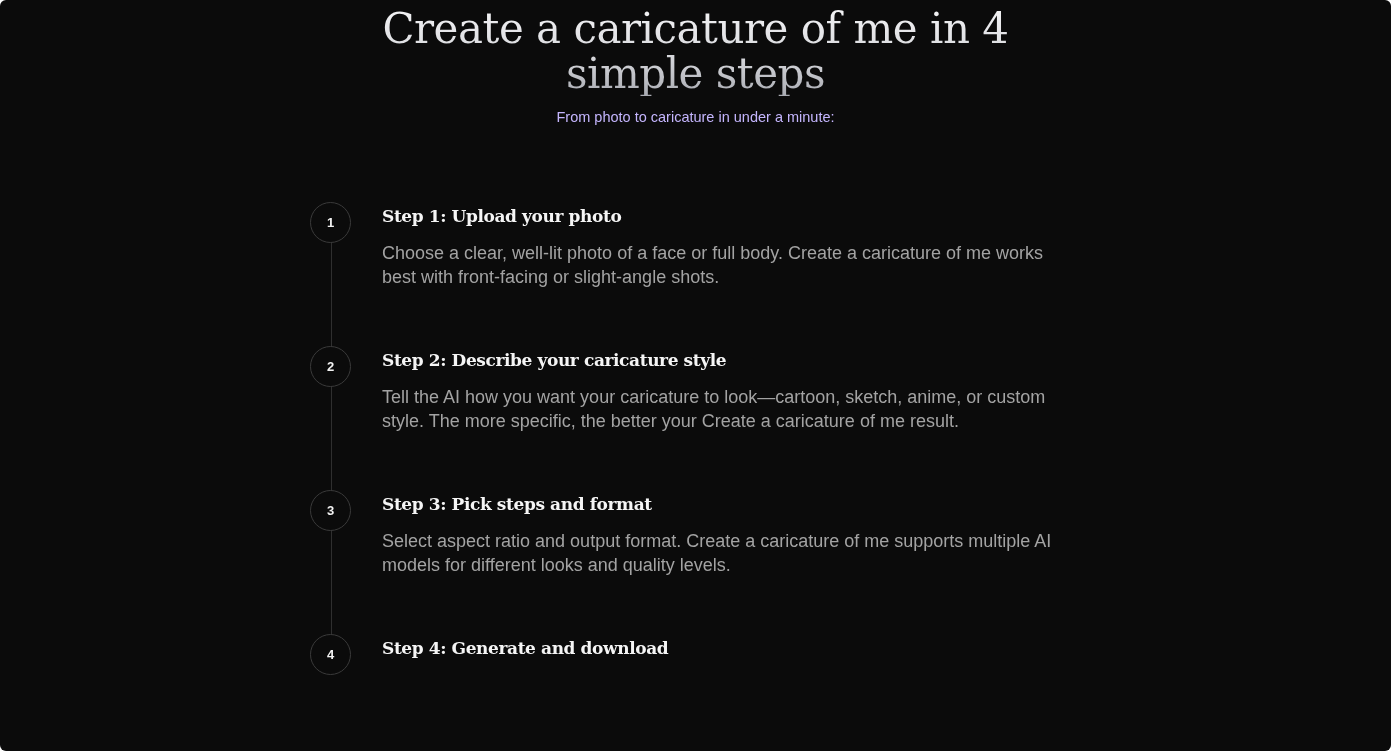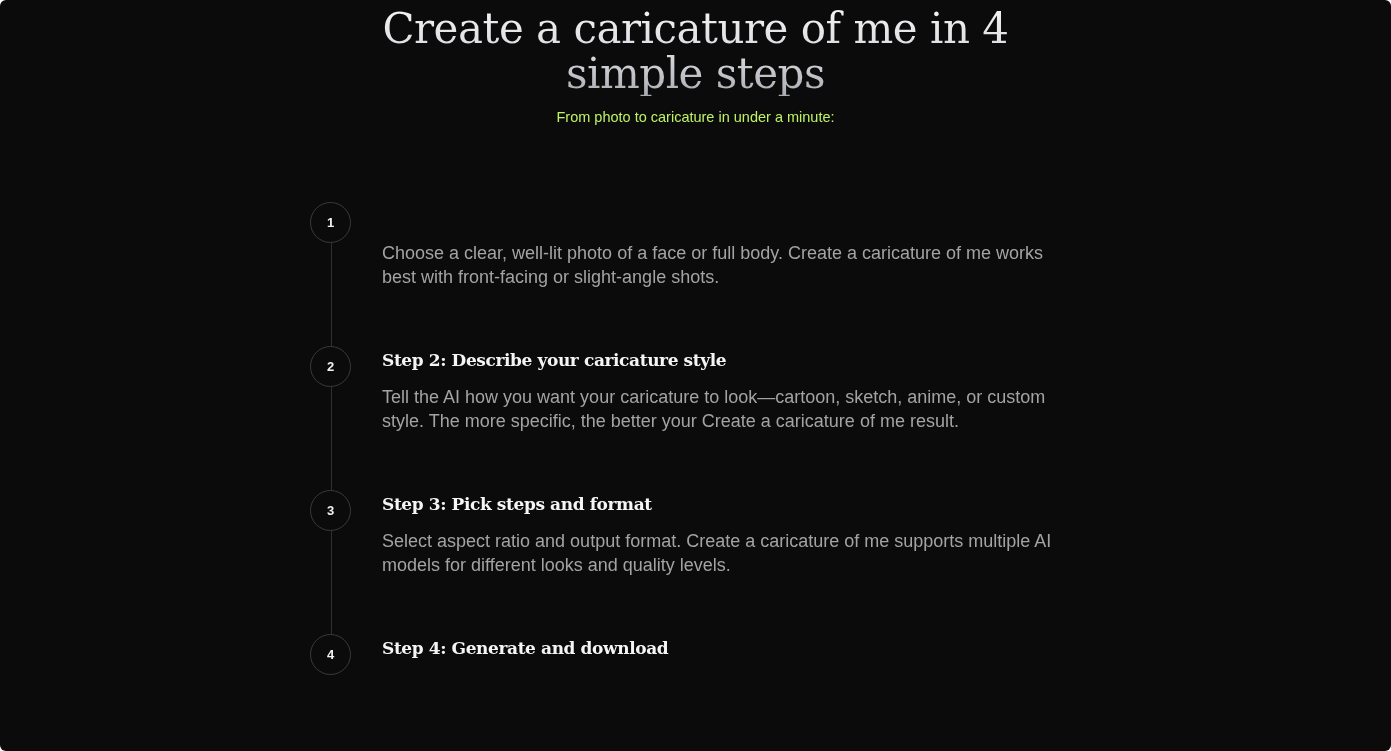--- a/index.html
+++ b/index.html
@@ -37,21 +37,21 @@
     color: transparent;
   }
   .subtitle {
     position: absolute;
     left: 0;
     right: 0;
     top: 109px;
     text-align: center;
     font-family: "Liberation Sans", sans-serif;
     font-size: 14.5px;
-    color: #bef264;
+    color: #c4b5fd;
     margin: 0;
   }
   .timeline {
     position: absolute;
     left: 310px;
     top: 202px;
     width: 760px;
   }
   .rail {
     position: absolute;
@@ -115,20 +115,21 @@
 <div class="page">
 
   <h1 class="heading">Create a caricature of me in 4 simple steps</h1>
   <p class="subtitle">From photo to caricature in under a minute:</p>
 
   <div class="timeline">
     <div class="rail"></div>
 
     <div class="step" style="top:0px;">
       <div class="step-num">1</div>
+      <h3 class="step-title">Step 1: Upload your photo</h3>
       <p class="step-desc">Choose a clear, well-lit photo of a face or full body. Create a caricature of me works best with front-facing or slight-angle shots.</p>
     </div>
 
     <div class="step" style="top:144px;">
       <div class="step-num">2</div>
       <h3 class="step-title">Step 2: Describe your caricature style</h3>
       <p class="step-desc">Tell the AI how you want your caricature to look—cartoon, sketch, anime, or custom style. The more specific, the better your Create a caricature of me result.</p>
     </div>
 
     <div class="step" style="top:288px;">

